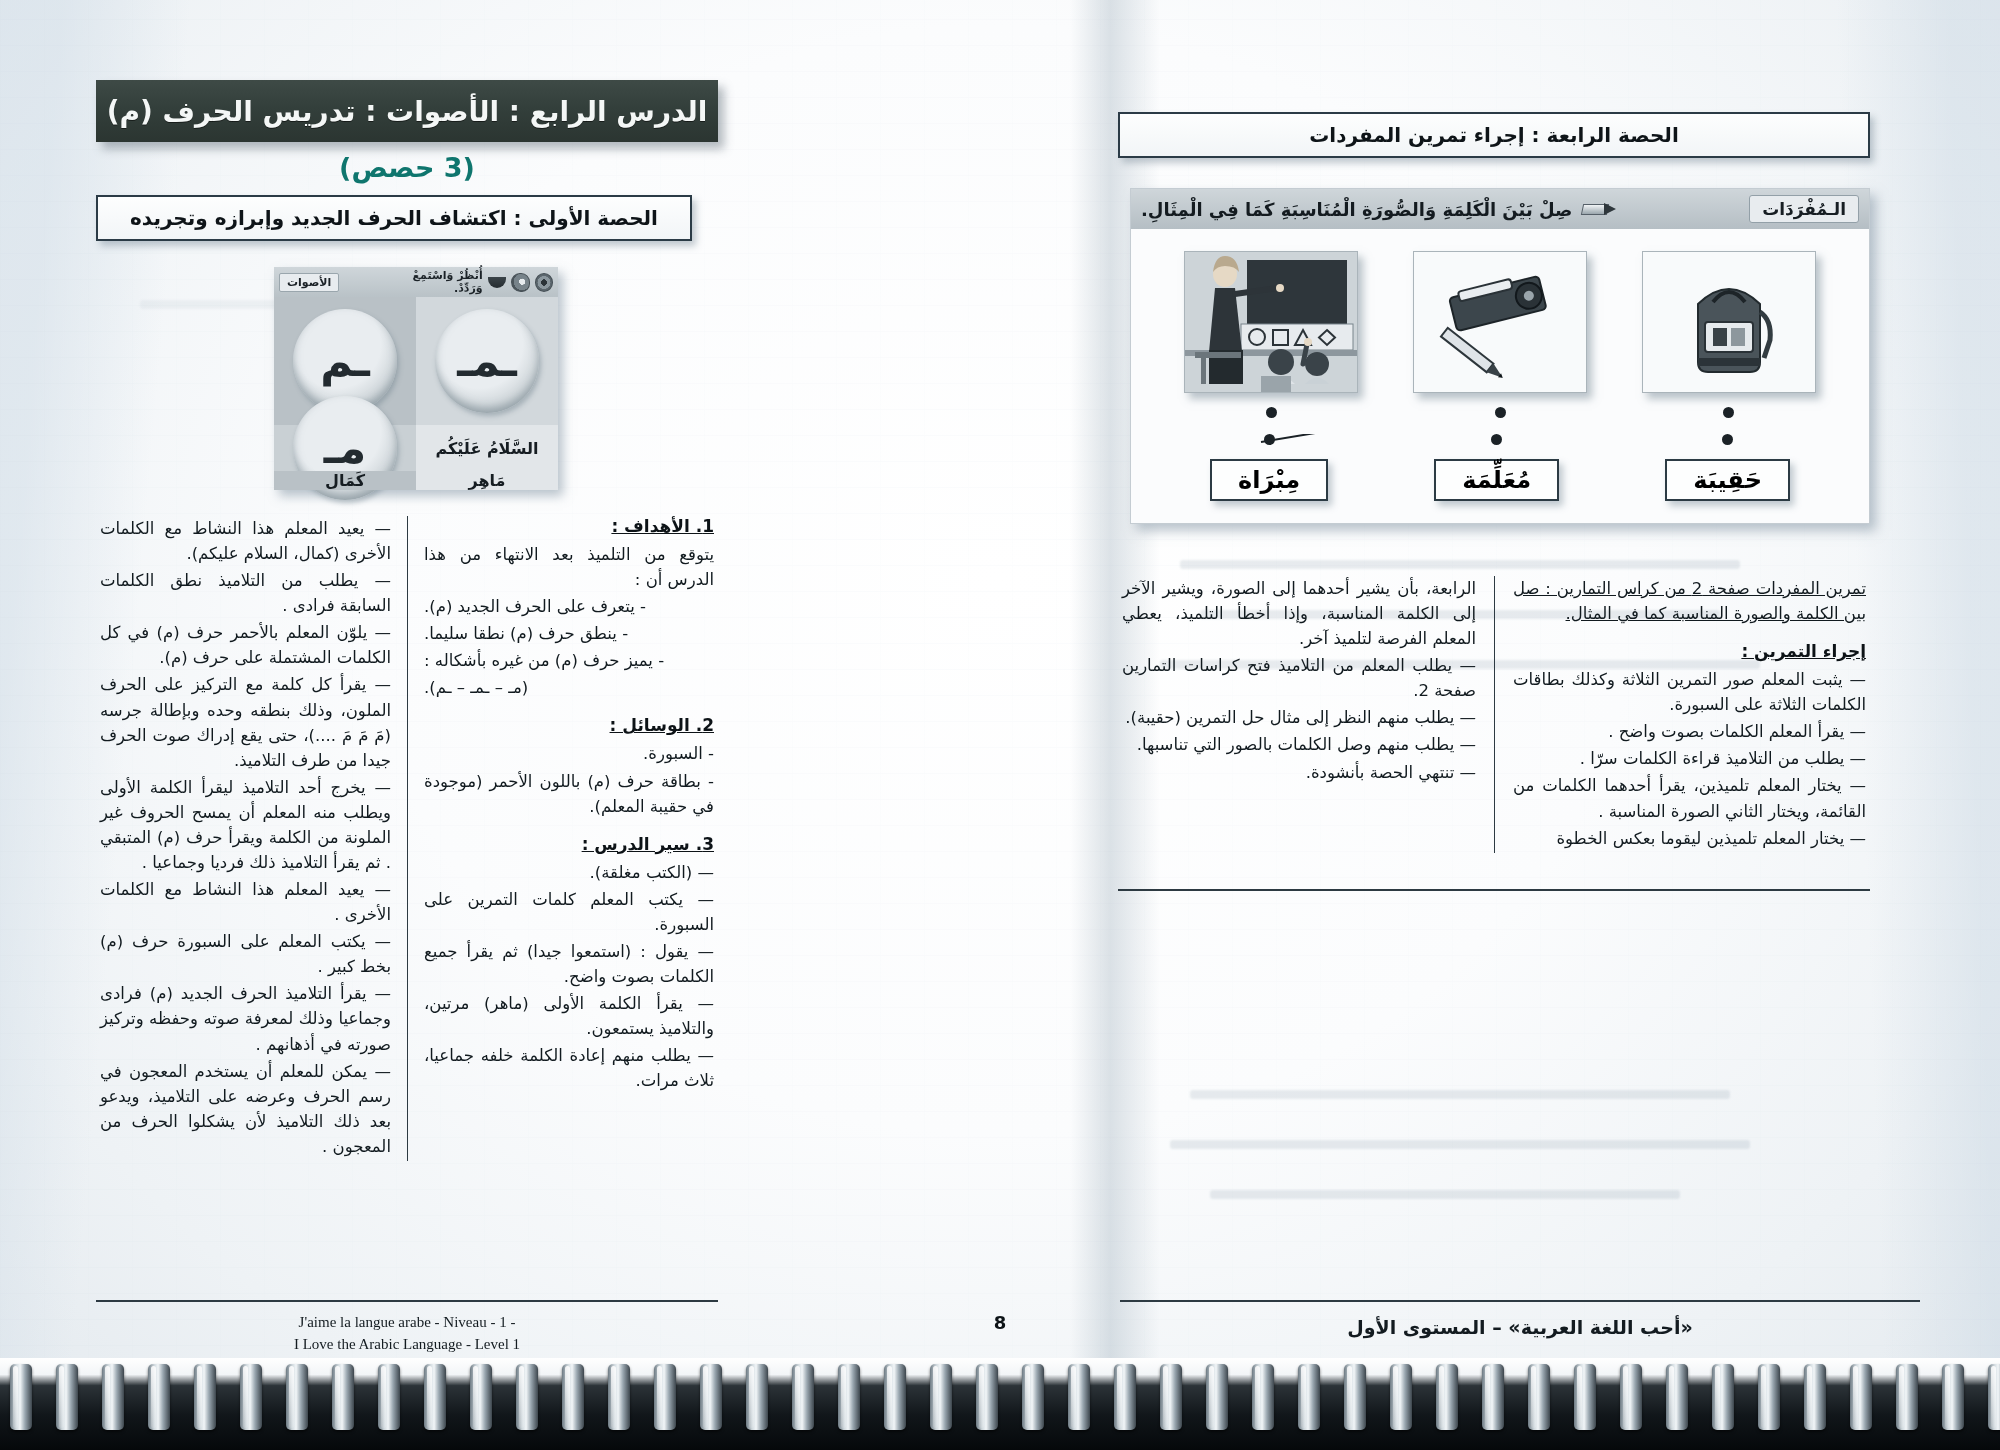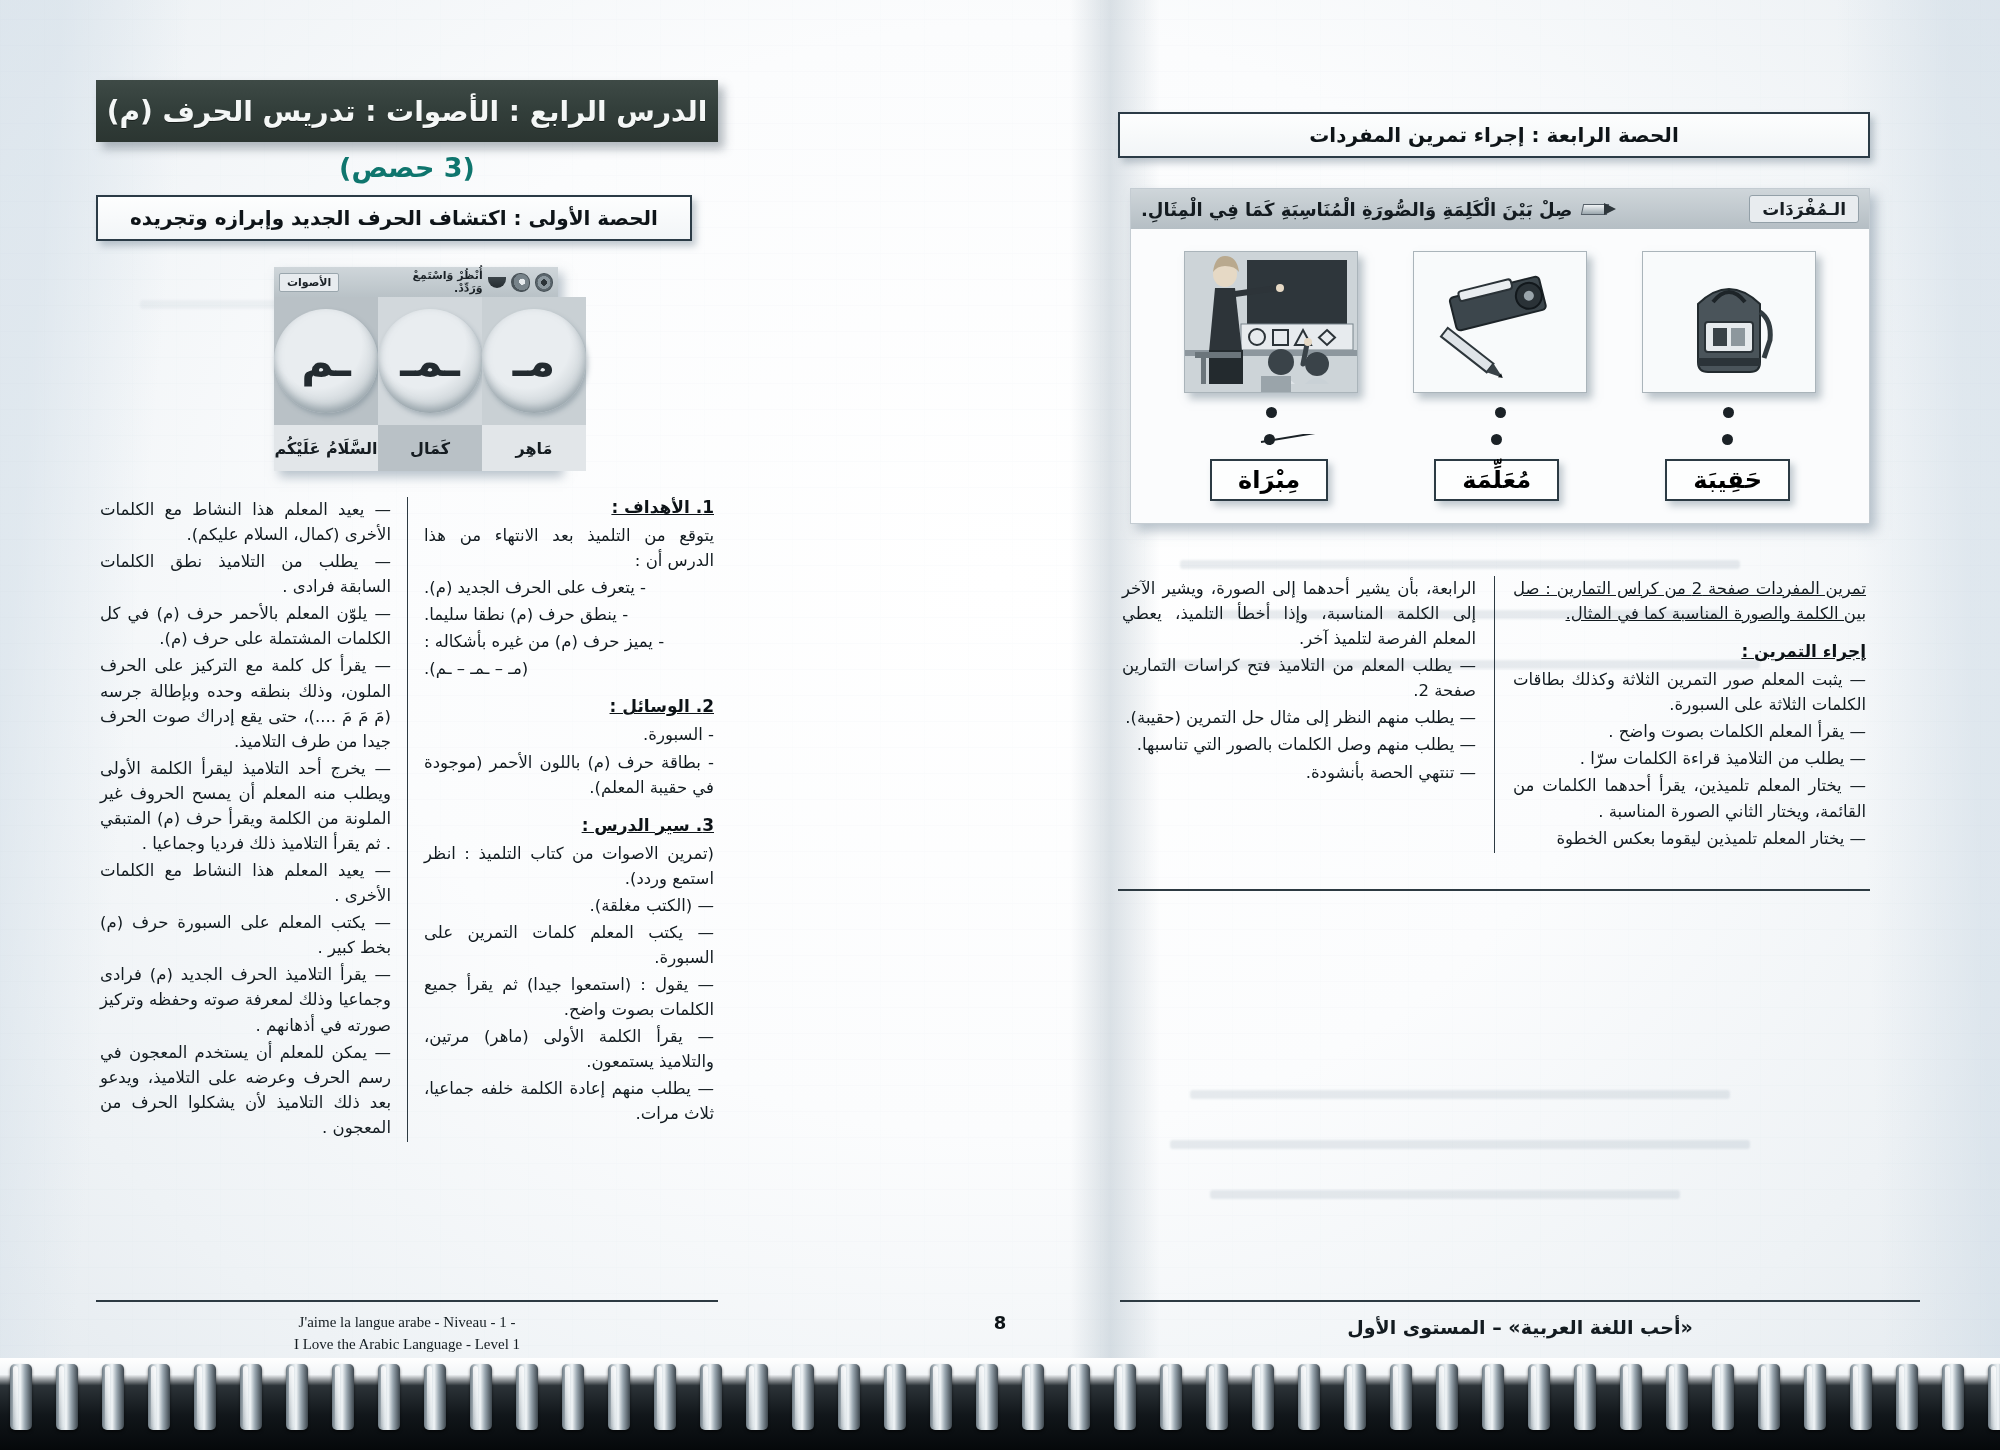--- a/index.html
+++ b/index.html
@@ -71,21 +71,21 @@
   .ic{display:inline-block;}
   .ic.eye{width:17px;height:17px;border-radius:50%;
     background:radial-gradient(circle at 50% 50%,#2b3338 0 26%,#8b979e 27% 55%,#5b666d 56% 100%);
     border:1px solid #454f55;}
   .ic.ear{width:17px;height:17px;border-radius:50% 50% 45% 55%;
     background:radial-gradient(circle at 60% 45%,#e6ebee 0 22%,#77838a 23% 60%,#4c565c 61% 100%);
     border:1px solid #454f55;}
   .ic.mouth{width:19px;height:11px;border-radius:0 0 11px 11px;
     background:linear-gradient(180deg,#3b4449,#252c30);}
 
-  .ph-grid{display:grid;grid-template-columns:1fr 1fr 1fr;grid-template-rows:128px 46px;}
+  .ph-grid{display:grid;grid-template-columns:1fr 1fr;grid-template-rows:128px 46px;}
   .cellA{background:#b9c1c6;} .cellB{background:#d2d8dc;}
   .cellC{background:#c9d0d4;} .cellD{background:#e2e6e9;}
   .ph-cell{display:flex;align-items:center;justify-content:center;position:relative;}
   .disc{width:104px;height:104px;border-radius:50%;
     background:radial-gradient(circle at 42% 34%,#e9edf0 0 48%,#ccd3d7 72%,#b6bfc4 100%);
     box-shadow:inset 0 -5px 9px rgba(110,125,135,.55), 2px 3px 5px rgba(110,128,140,.45);
     display:flex;align-items:center;justify-content:center;}
   .disc .glyph{font-size:44px;font-weight:bold;color:#232b30;line-height:1;direction:rtl;}
   .ph-word{font-size:16px;font-weight:bold;color:#161d22;direction:rtl;}
 
@@ -232,21 +232,20 @@
       <p class="ln" style="text-align:left">- يتعرف على الحرف الجديد (م).</p>
       <p class="ln" style="text-align:left">- ينطق حرف (م) نطقا سليما.</p>
       <p class="ln" style="text-align:left">- يميز حرف (م) من غيره بأشكاله :</p>
       <p class="ln" style="text-align:left">(مـ – ـمـ – ـم).</p>
       <div class="gap"></div>
       <div class="sec-title">2. الوسائل :</div>
       <p class="ln">- السبورة.</p>
       <p class="ln">- بطاقة حرف (م) باللون الأحمر (موجودة في حقيبة المعلم).</p>
       <div class="gap"></div>
       <div class="sec-title">3. سير الدرس :</div>
-      <p class="ln">(تمرين الاصوات من كتاب التلميذ : انظر استمع وردد).</p>
       <p class="ln">— (الكتب مغلقة).</p>
       <p class="ln">— يكتب المعلم كلمات التمرين على السبورة.</p>
       <p class="ln">— يقول : (استمعوا جيدا) ثم يقرأ جميع الكلمات بصوت واضح.</p>
       <p class="ln">— يقرأ الكلمة الأولى (ماهر) مرتين، والتلاميذ يستمعون.</p>
       <p class="ln">— يطلب منهم إعادة الكلمة خلفه جماعيا، ثلاث مرات.</p>
     </div>
     <div class="col left">
       <p class="ln">— يعيد المعلم هذا النشاط مع الكلمات الأخرى (كمال، السلام عليكم).</p>
       <p class="ln">— يطلب من التلاميذ نطق الكلمات السابقة فرادى .</p>
       <p class="ln">— يلوّن المعلم بالأحمر حرف (م) في كل الكلمات المشتملة على حرف (م).</p>

